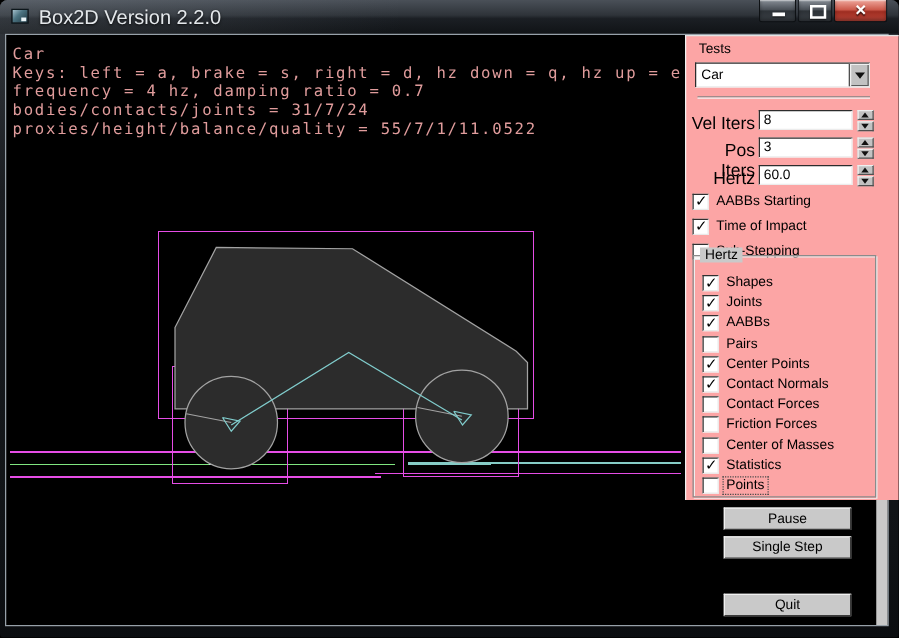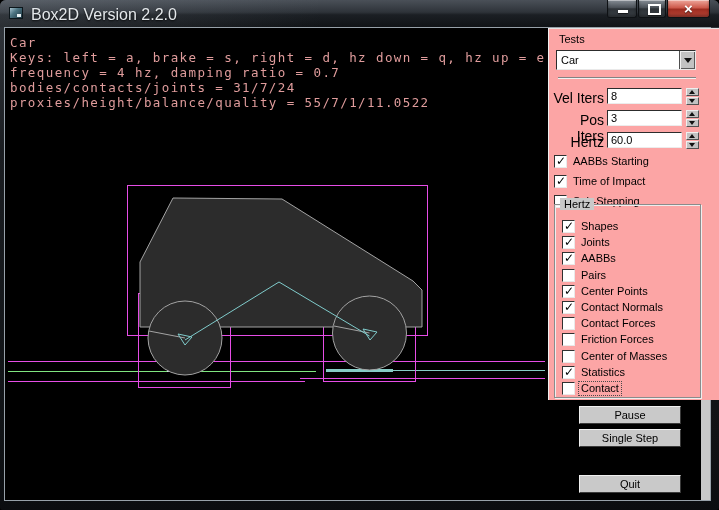--- a/index.html
+++ b/index.html
@@ -227,21 +227,21 @@
         <div class="cb-row" style="top:145px">
           <span class="cb"></span>
           <span class="cb-label">Center of Masses</span>
         </div>
         <div class="cb-row" style="top:161px">
           <span class="cb checked"></span>
           <span class="cb-label">Statistics</span>
         </div>
         <div class="cb-row" style="top:177px">
           <span class="cb"></span>
-          <span class="cb-label focus">Contact</span>
+          <span class="cb-label focus">Points</span>
         </div>
       </div>
     </div>
 
     <div id="panel-strip"></div>
 
     <div class="glui-btn" style="top:378px">Pause</div>
     <div class="glui-btn" style="top:401px">Single Step</div>
     <div class="glui-btn" style="top:447px">Quit</div>
   </div>

